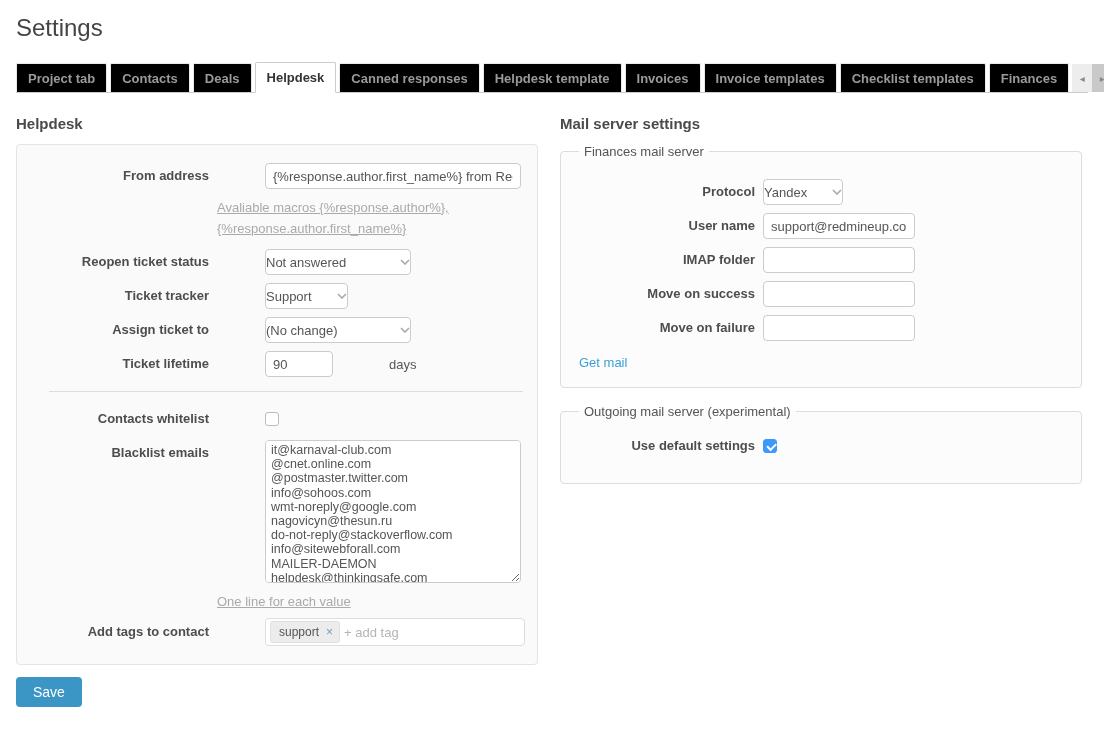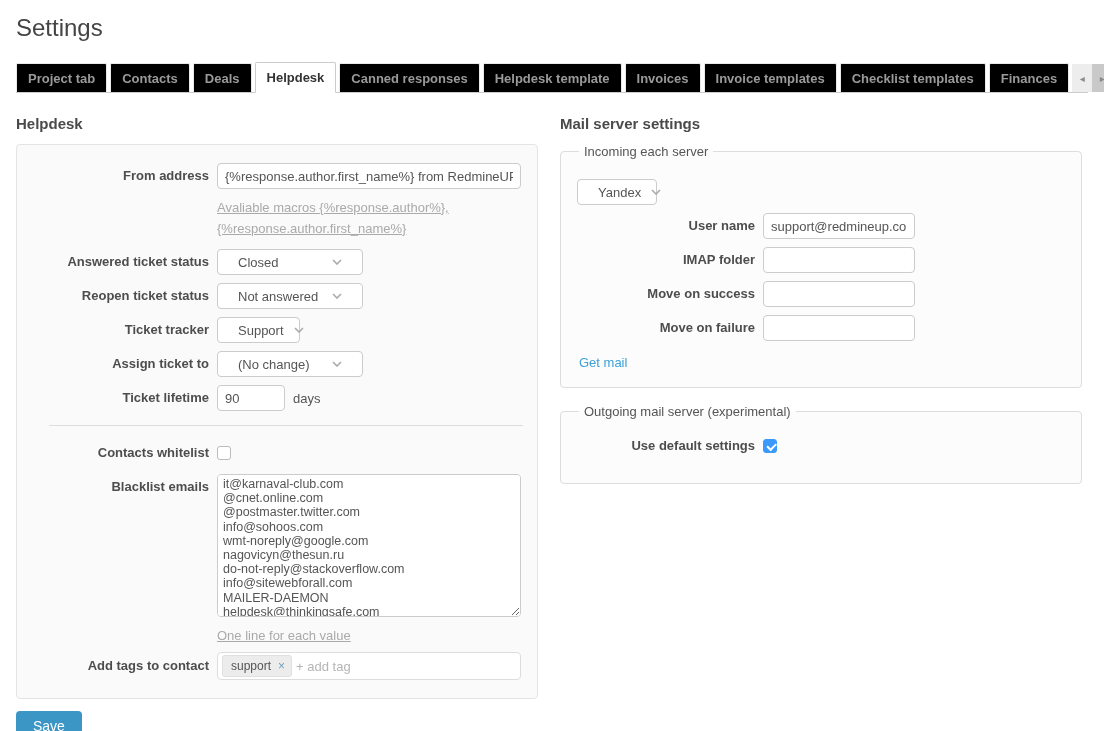--- a/index.html
+++ b/index.html
@@ -36,42 +36,42 @@
   .columns { display: flex; gap: 22px; margin-top: 18px; }
   .col-left { width: 522px; flex: 0 0 522px; }
   .col-right { width: 522px; flex: 0 0 522px; }
   .section-heading { font-size: 15px; font-weight: bold; color: #4a4a4a; margin: 4px 0 12px 0; }
 
   
   .panel {
     background: #fafafa; border: 1px solid #e4e4e4; border-radius: 4px;
     padding: 18px 16px 16px 16px;
   }
-  .form-row { display: flex; align-items: center; margin-bottom: 8px; }
+  .form-row { display: flex; align-items: center; margin-bottom: 8px; gap: 48px; }
   .form-row.top { align-items: flex-start; }
   .form-label {
     width: 176px; flex: 0 0 176px; text-align: right; margin-right: 8px;
     font-size: 13px; font-weight: bold; color: #4d4d4d; line-height: 26px;
   }
   .text-input {
     height: 26px; border: 1px solid #ccc; border-radius: 4px; background: #fff;
     font-family: "Liberation Sans", sans-serif; font-size: 13px; color: #555;
     padding: 0 7px; outline: none;
   }
   .w-wide { width: 307px; }
   .w-mid { width: 146px; }
   .w-small { width: 68px; }
   .hint { font-size: 13px; color: #aaa; line-height: 21px; }
   .hint-indent { margin: 2px 0 10px 184px; width: 310px; text-decoration: underline; }
   .suffix { font-size: 13px; color: #555; margin-left: 8px; }
 
   .select {
     height: 26px; border: 1px solid #ccc; border-radius: 4px; background: #fff;
     display: inline-flex; align-items: center; justify-content: space-between;
-    font-size: 13px; color: #555; padding: 0 20px; cursor: default;
+    font-size: 13px; color: #555; padding: 0 0; cursor: default;
   }
   .select .sel-label { white-space: nowrap; }
   .select svg { margin-left: 10px; flex: 0 0 auto; }
   .sel-tracker { width: 83px; }
 
   .divider { border: none; border-top: 1px solid #ddd; margin: 14px 0 14px 16px; width: 474px; }
 
   .checkbox {
     width: 14px; height: 14px; border: 1px solid #bbb; border-radius: 3px; background: #fff;
     display: inline-block; position: relative;
@@ -159,29 +159,20 @@
 
       <div class="panel">
 
         <div class="form-row">
           <span class="form-label">From address</span>
           <input class="text-input w-wide" type="text" value="{%response.author.first_name%} from RedmineUP &lt;su" style="">
         </div>
 
         <div class="hint hint-indent">Avaliable macros {%response.author%}, {%response.author.first_name%}</div>
 
-        <div class="form-row">
-          <span class="form-label">Answered ticket status</span>
-          <span class="select w-mid">
-            <span class="sel-label">Closed</span>
-            <svg width="10" height="6" viewBox="0 0 10 6">
-                <path d="M1 1l4 4 4-4" fill="none" stroke="#aaa" stroke-width="1.6"></path>
-              </svg>
-          </span>
-        </div>
 
         <div class="form-row">
           <span class="form-label">Reopen ticket status</span>
           <span class="select w-mid">
             <span class="sel-label">Not answered</span>
             <svg width="10" height="6" viewBox="0 0 10 6">
                 <path d="M1 1l4 4 4-4" fill="none" stroke="#aaa" stroke-width="1.6"></path>
               </svg>
           </span>
         </div>
@@ -248,23 +239,24 @@
 
       </div>
 
       <button class="save-btn">Save</button>
     </div>
 
     <div class="col-right">
       <div class="section-heading">Mail server settings</div>
 
       <fieldset>
-        <legend>Incoming each server</legend>
+        <legend>Finances mail server</legend>
 
         <div class="fs-row" style="margin-top:6px;">
+          <span class="fs-label">Protocol</span>
           <span class="select sel-protocol">
             <span class="sel-label">Yandex</span>
             <svg width="10" height="6" viewBox="0 0 10 6">
                 <path d="M1 1l4 4 4-4" fill="none" stroke="#aaa" stroke-width="1.6"></path>
               </svg>
           </span>
         </div>
 
         <div class="fs-row">
           <span class="fs-label">User name</span>

